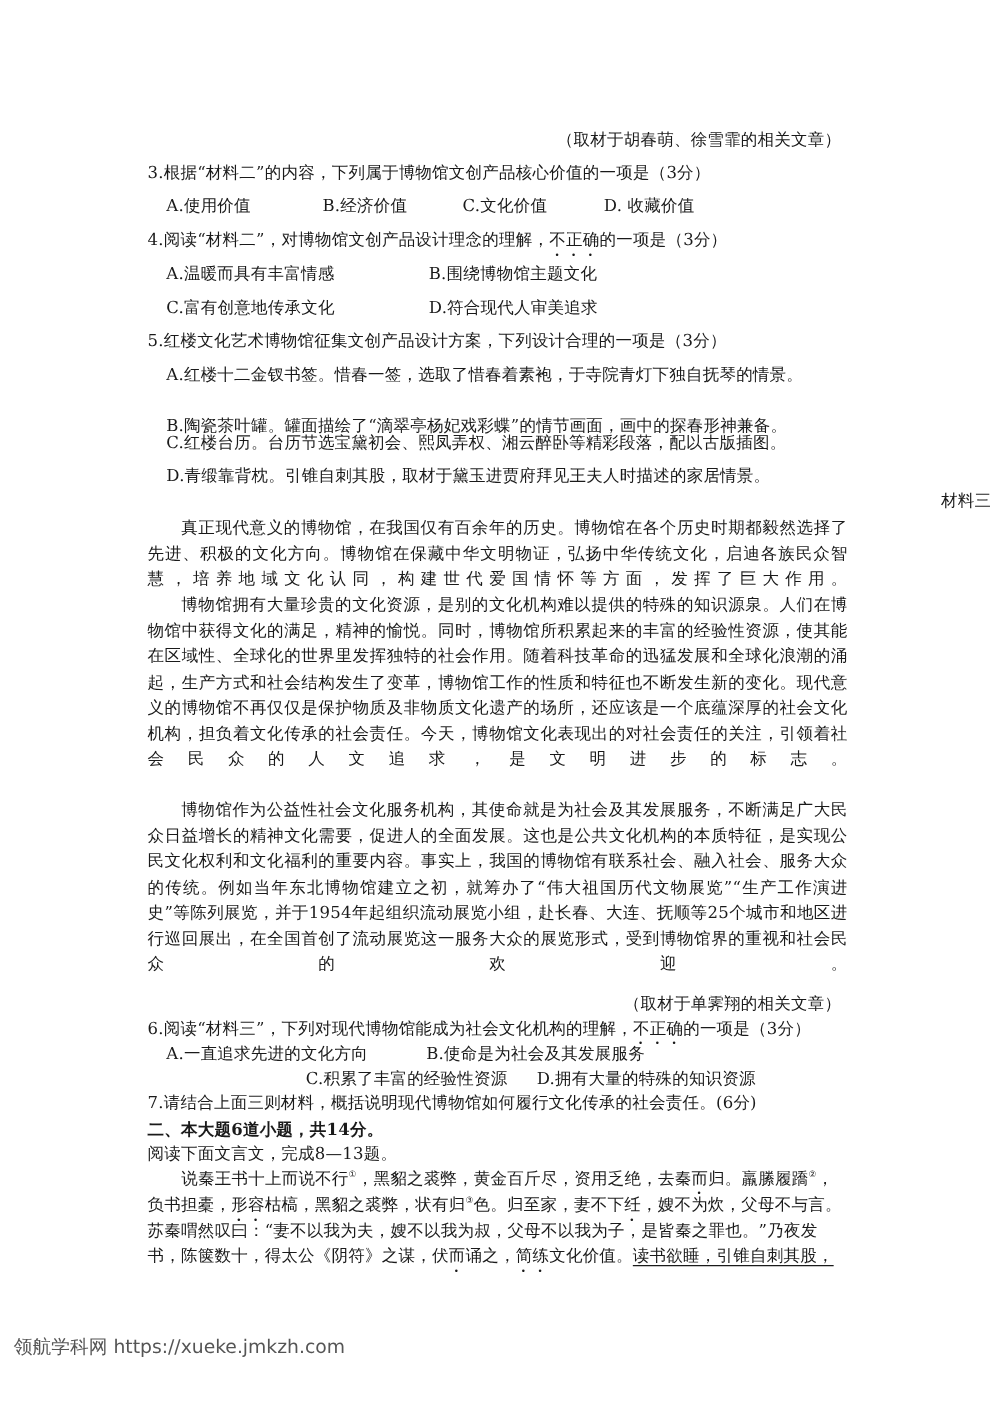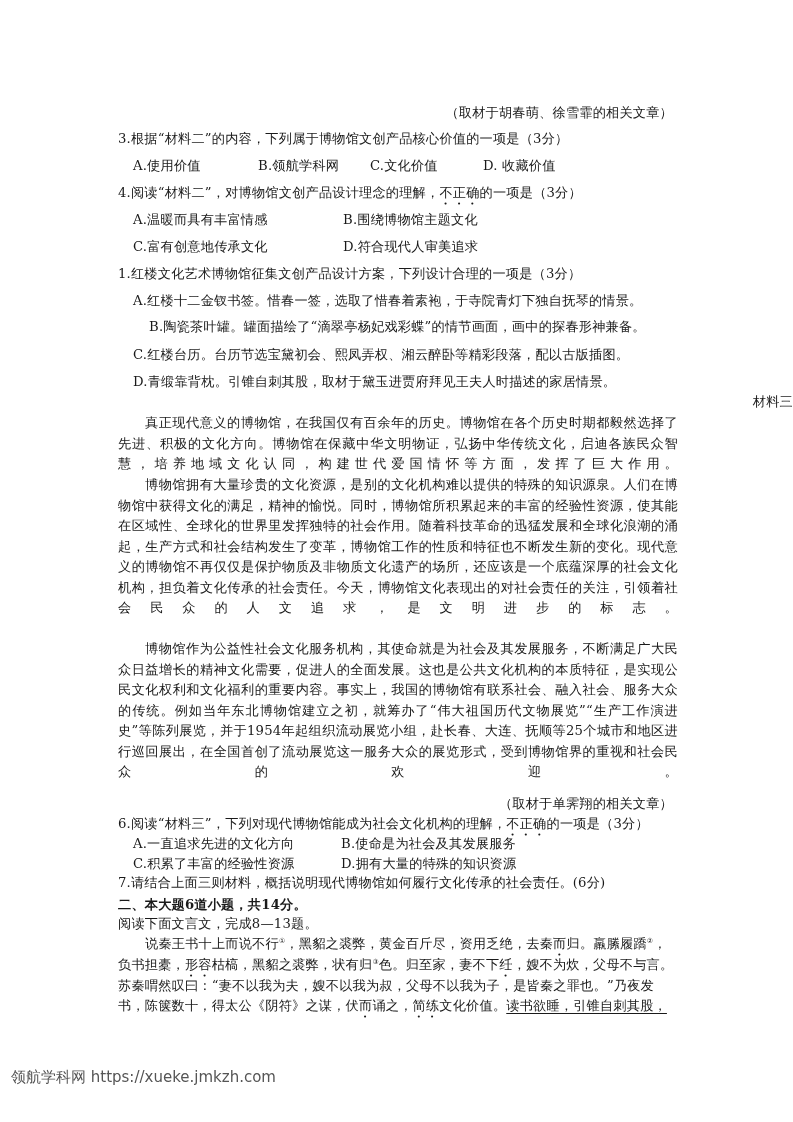--- a/index.html
+++ b/index.html
@@ -30,48 +30,48 @@
 </style>
 </head>
 <body>
 
 <div class="page">
 
   <div class="line right" style="top:104px;">（取材于胡春萌、徐雪霏的相关文章）</div>
 
   <div class="line" style="top:130px;">3.根据“材料二”的内容，下列属于博物馆文创产品核心价值的一项是（3分）</div>
   <div class="line opt optgrid" style="top:157px;">
-    <span style="width:125px">A.使用价值</span><span style="width:112px">B.领航学科网</span><span style="width:113px">C.文化价值</span><span>D.  收藏价值</span>
+    <span style="width:125px">A.使用价值</span><span style="width:112px">B.经济价值</span><span style="width:113px">C.文化价值</span><span>D.  收藏价值</span>
   </div>
 
   <div class="line" style="top:184px;"><span>4.阅读“材料二”，对博物馆文创产品设计理念的理解，</span><span class="dot">不正确</span><span>的一项是（3分）</span></div>
   <div class="line opt optgrid" style="top:211px;">
     <span style="width:210px">A.温暖而具有丰富情感</span><span>B.围绕博物馆主题文化</span>
   </div>
   <div class="line opt optgrid" style="top:238px;">
     <span style="width:210px">C.富有创意地传承文化</span><span>D.符合现代人审美追求</span>
   </div>
 
-  <div class="line" style="top:265px;">1.红楼文化艺术博物馆征集文创产品设计方案，下列设计合理的一项是（3分）</div>
+  <div class="line" style="top:265px;">5.红楼文化艺术博物馆征集文创产品设计方案，下列设计合理的一项是（3分）</div>
   <div class="line opt" style="top:292px;">A.红楼十二金钗书签。惜春一签，选取了惜春着素袍，于寺院青灯下独自抚琴的情景。</div>
-  <div class="line opt" style="top:318px;margin-left:16px;">B.陶瓷茶叶罐。罐面描绘了“滴翠亭杨妃戏彩蝶”的情节画面，画中的探春形神兼备。</div>
+  <div class="line opt" style="top:333px;">B.陶瓷茶叶罐。罐面描绘了“滴翠亭杨妃戏彩蝶”的情节画面，画中的探春形神兼备。</div>
   <div class="line opt" style="top:346px;">C.红楼台历。台历节选宝黛初会、熙凤弄权、湘云醉卧等精彩段落，配以古版插图。</div>
   <div class="line opt" style="top:373px;">D.青缎靠背枕。引锥自刺其股，取材于黛玉进贾府拜见王夫人时描述的家居情景。</div>
 
   <div class="line center" style="top:393px;">材料三</div>
   <div class="line para indent" style="top:413px; line-height:20.5px;">真正现代意义的博物馆，在我国仅有百余年的历史。博物馆在各个历史时期都毅然选择了先进、积极的文化方向。博物馆在保藏中华文明物证，弘扬中华传统文化，启迪各族民众智慧，培养地域文化认同，构建世代爱国情怀等方面，发挥了巨大作用。</div>
   <div class="line para indent" style="top:475px; line-height:20.5px;">博物馆拥有大量珍贵的文化资源，是别的文化机构难以提供的特殊的知识源泉。人们在博物馆中获得文化的满足，精神的愉悦。同时，博物馆所积累起来的丰富的经验性资源，使其能在区域性、全球化的世界里发挥独特的社会作用。随着科技革命的迅猛发展和全球化浪潮的涌起，生产方式和社会结构发生了变革，博物馆工作的性质和特征也不断发生新的变化。现代意义的博物馆不再仅仅是保护物质及非物质文化遗产的场所，还应该是一个底蕴深厚的社会文化机构，担负着文化传承的社会责任。今天，博物馆文化表现出的对社会责任的关注，引领着社会民众的人文追求，是文明进步的标志。</div>
   <div class="line para indent" style="top:639px; line-height:20.5px;">博物馆作为公益性社会文化服务机构，其使命就是为社会及其发展服务，不断满足广大民众日益增长的精神文化需要，促进人的全面发展。这也是公共文化机构的本质特征，是实现公民文化权利和文化福利的重要内容。事实上，我国的博物馆有联系社会、融入社会、服务大众的传统。例如当年东北博物馆建立之初，就筹办了“伟大祖国历代文物展览”“生产工作演进史”等陈列展览，并于1954年起组织流动展览小组，赴长春、大连、抚顺等25个城市和地区进行巡回展出，在全国首创了流动展览这一服务大众的展览形式，受到博物馆界的重视和社会民众的欢迎。</div>
   <div class="line right" style="top:795px;">（取材于单霁翔的相关文章）</div>
 
   <div class="line" style="top:815px;"><span>6.阅读“材料三”，下列对现代博物馆能成为社会文化机构的理解，</span><span class="dot">不正确</span><span>的一项是（3分）</span></div>
   <div class="line opt optgrid" style="top:835px;">
     <span style="width:208px">A.一直追求先进的文化方向</span><span>B.使命是为社会及其发展服务</span>
   </div>
-  <div class="line opt optgrid" style="top:855px;">
+  <div class="line opt optgrid" style="top:855px;text-align:center;">
     <span style="width:208px">C.积累了丰富的经验性资源</span><span>D.拥有大量的特殊的知识资源</span>
   </div>
 
   <div class="line" style="top:874px;">7.请结合上面三则材料，概括说明现代博物馆如何履行文化传承的社会责任。(6分)</div>
 
   <div class="line bold" style="top:896px;">二、本大题6道小题，共14分。</div>
   <div class="line" style="top:915px;">阅读下面文言文，完成8—13题。</div>
 
   <div class="line" style="top:935px; left:145px;"><span>说秦王书十上而说不行</span><sup>①</sup><span>，黑貂之裘弊，黄金百斤尽，资用乏绝，去秦</span><span class="dot">而</span><span>归。羸縢履蹻</span><sup>②</sup><span>，</span></div>
 

